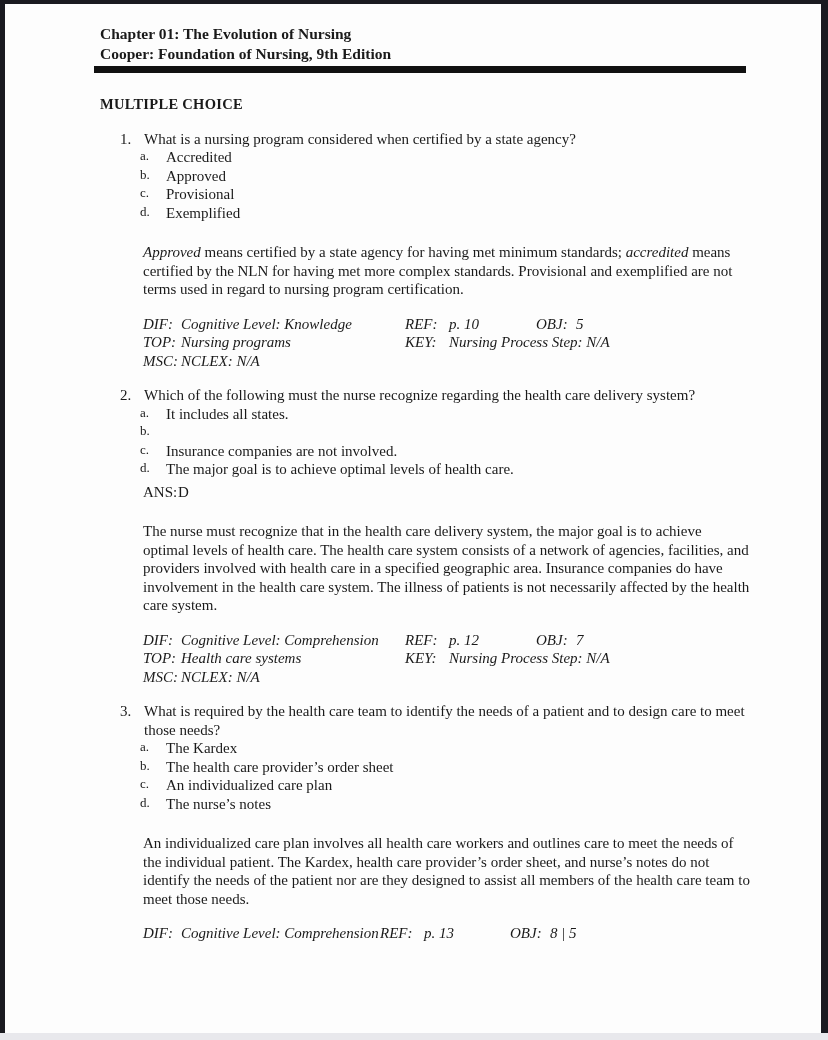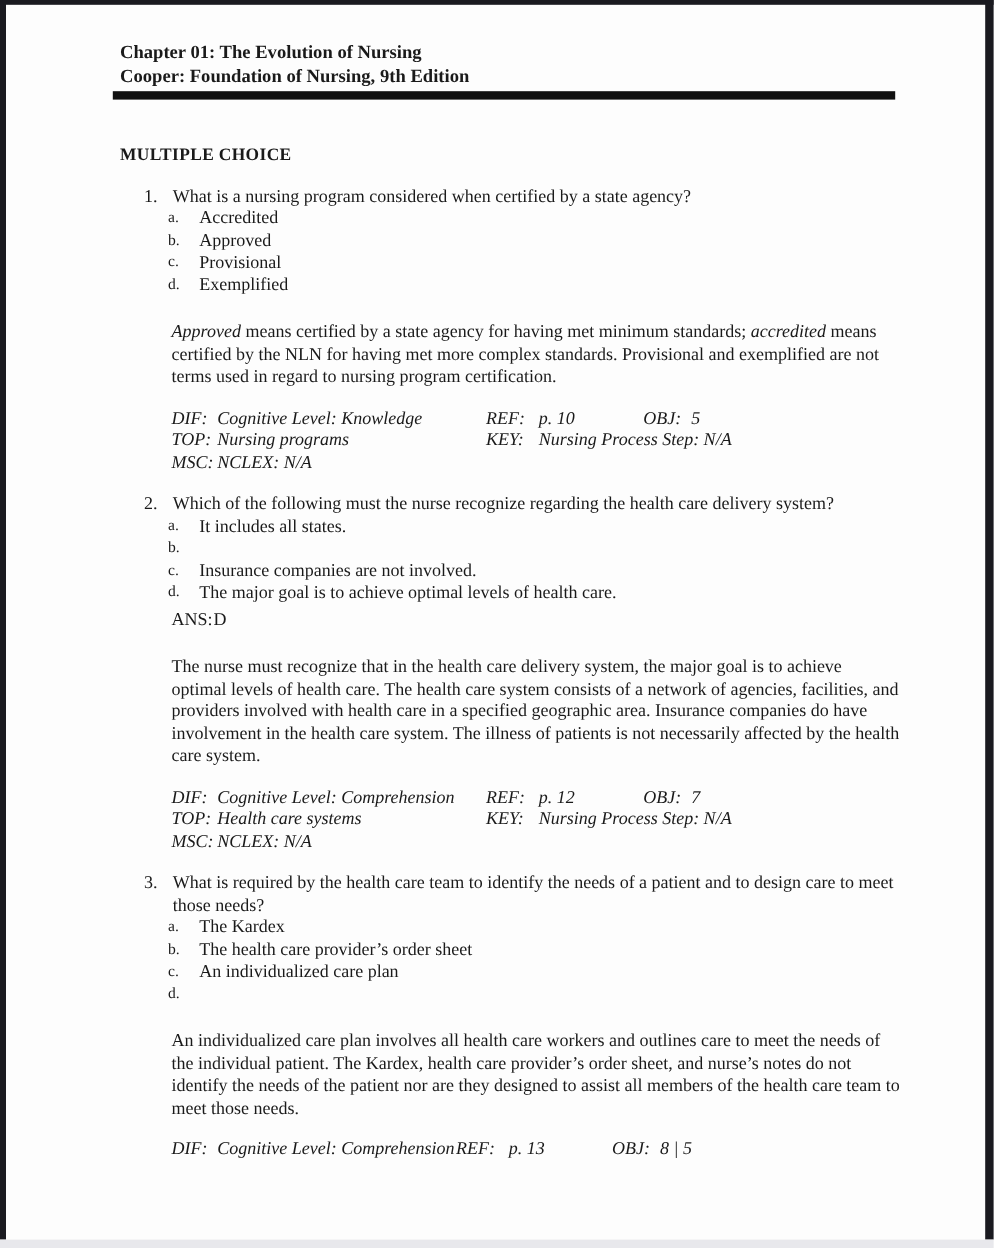--- a/index.html
+++ b/index.html
@@ -7,24 +7,24 @@
     width:828px;height:1040px;position:relative;overflow:hidden;
     background:#fdfdfd;color:#1a1a1a;
     font-family:"Liberation Serif", serif;font-size:15px;line-height:18.5px;
   }
   
   .edge-top{position:absolute;top:0;left:0;right:0;height:4px;background:#1a1a20;}
   .edge-left{position:absolute;top:0;left:0;width:5px;bottom:7px;background:#1a1a20;}
   .edge-right{position:absolute;top:0;right:0;width:7px;bottom:7px;background:#1a1a20;}
   .edge-bottom{position:absolute;left:0;right:0;bottom:0;height:7px;background:#e8e8ec;}
 
-  .content{position:absolute;left:100px;top:34px;width:652px;}
+  .content{position:absolute;left:100px;top:24px;width:652px;}
   .doc-header{font-weight:bold;font-size:15.5px;line-height:20px;white-space:nowrap;}
   .header-rule{height:7px;background:#111;width:652px;margin-left:-6px;margin-top:2px;}
-  .section-heading{font-weight:bold;font-size:14.5px;letter-spacing:.3px;margin-top:37px;}
+  .section-heading{font-weight:bold;font-size:14.5px;letter-spacing:.3px;margin-top:22px;}
 
   .question{margin-top:16px;}
   .q-line{display:flex;}
   .q-num{flex:none;width:24px;padding-left:20px;}
   .q-stem{width:612px;}
   .opt{display:flex;}
   .opt-letter{flex:none;width:26px;margin-left:40px;font-size:13px;position:relative;top:-1px;}
   .opt-text{flex:1;}
   .ans-line{margin:4px 0 0 43px;}
   .ans-label{display:inline-block;width:35px;}
@@ -148,20 +148,21 @@
     <div class="opt">
       <span class="opt-letter">b.</span>
       <span class="opt-text">The health care provider’s order sheet</span>
     </div>
     <div class="opt">
       <span class="opt-letter">c.</span>
       <span class="opt-text">An individualized care plan</span>
     </div>
     <div class="opt">
       <span class="opt-letter">d.</span>
+      <span class="opt-text">The nurse’s notes</span>
     </div>
     <p class="rationale"><span>An individualized care plan involves all health care workers and outlines care to meet the needs of the individual patient. The Kardex, health care provider’s order sheet, and nurse’s notes do not identify the needs of the patient nor are they designed to assist all members of the health care team to meet those needs.</span></p>
     <div class="meta">
       <div class="meta-row meta-narrow">
         <span class="mc c1"><span class="ml lw38">DIF:</span><span>Cognitive Level: Comprehension</span></span>
         <span class="mc c2"><span class="ml lw44">REF:</span><span>p. 13</span></span>
         <span class="mc"><span class="ml lw40">OBJ:</span><span>8 | 5</span></span>
       </div>
     </div>
   </div>

